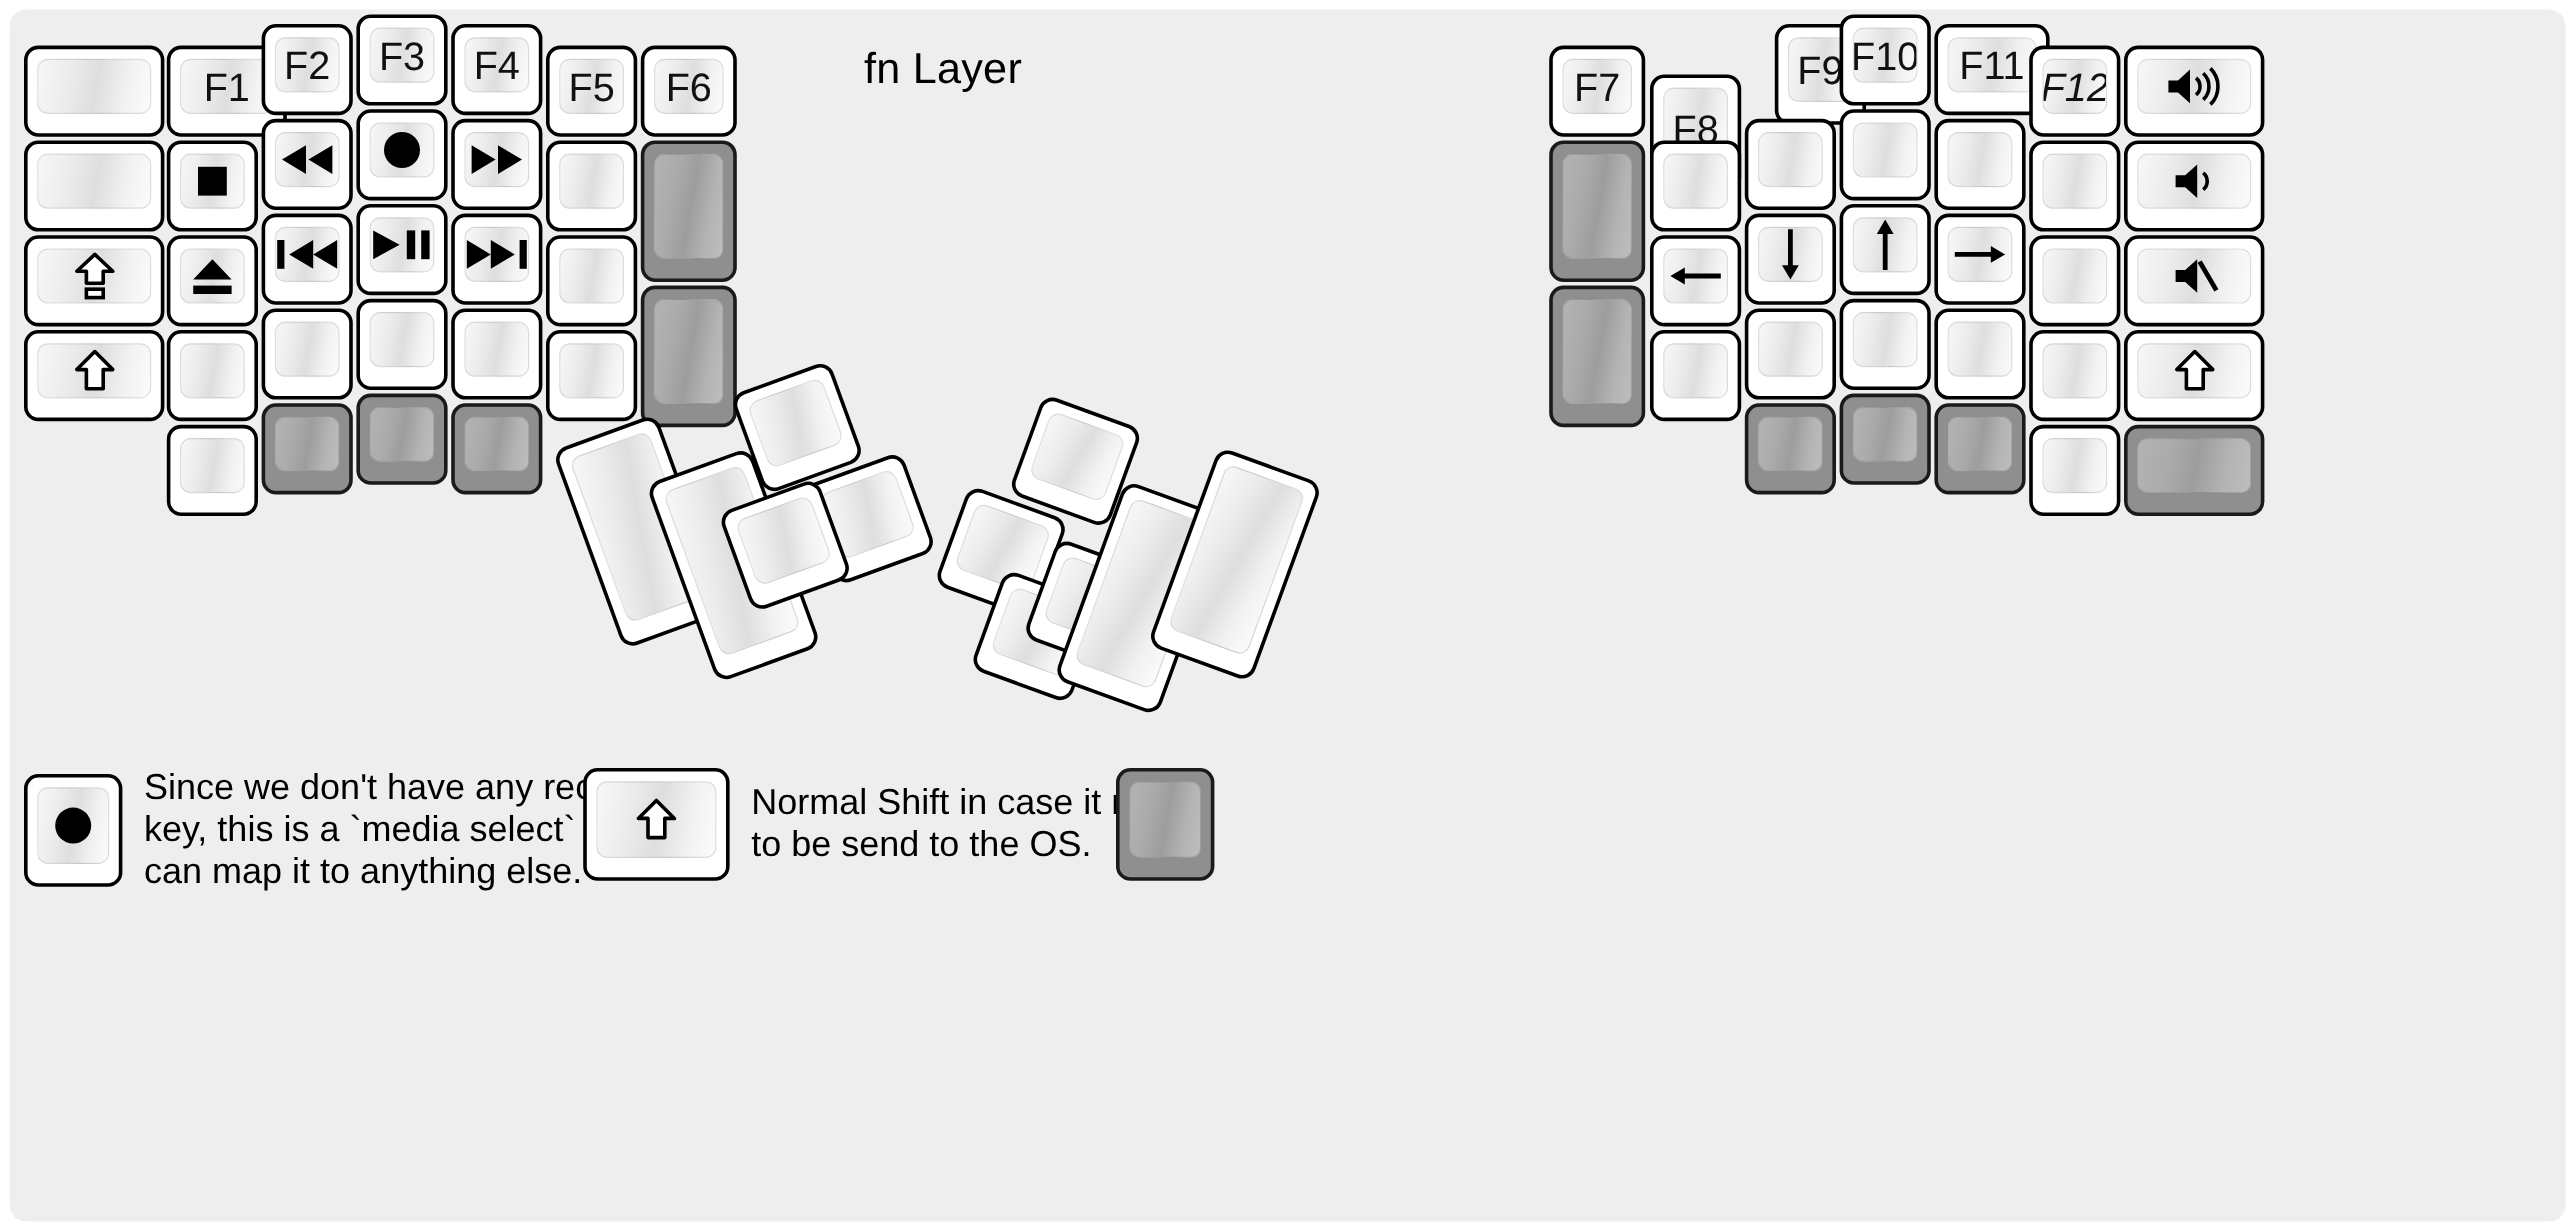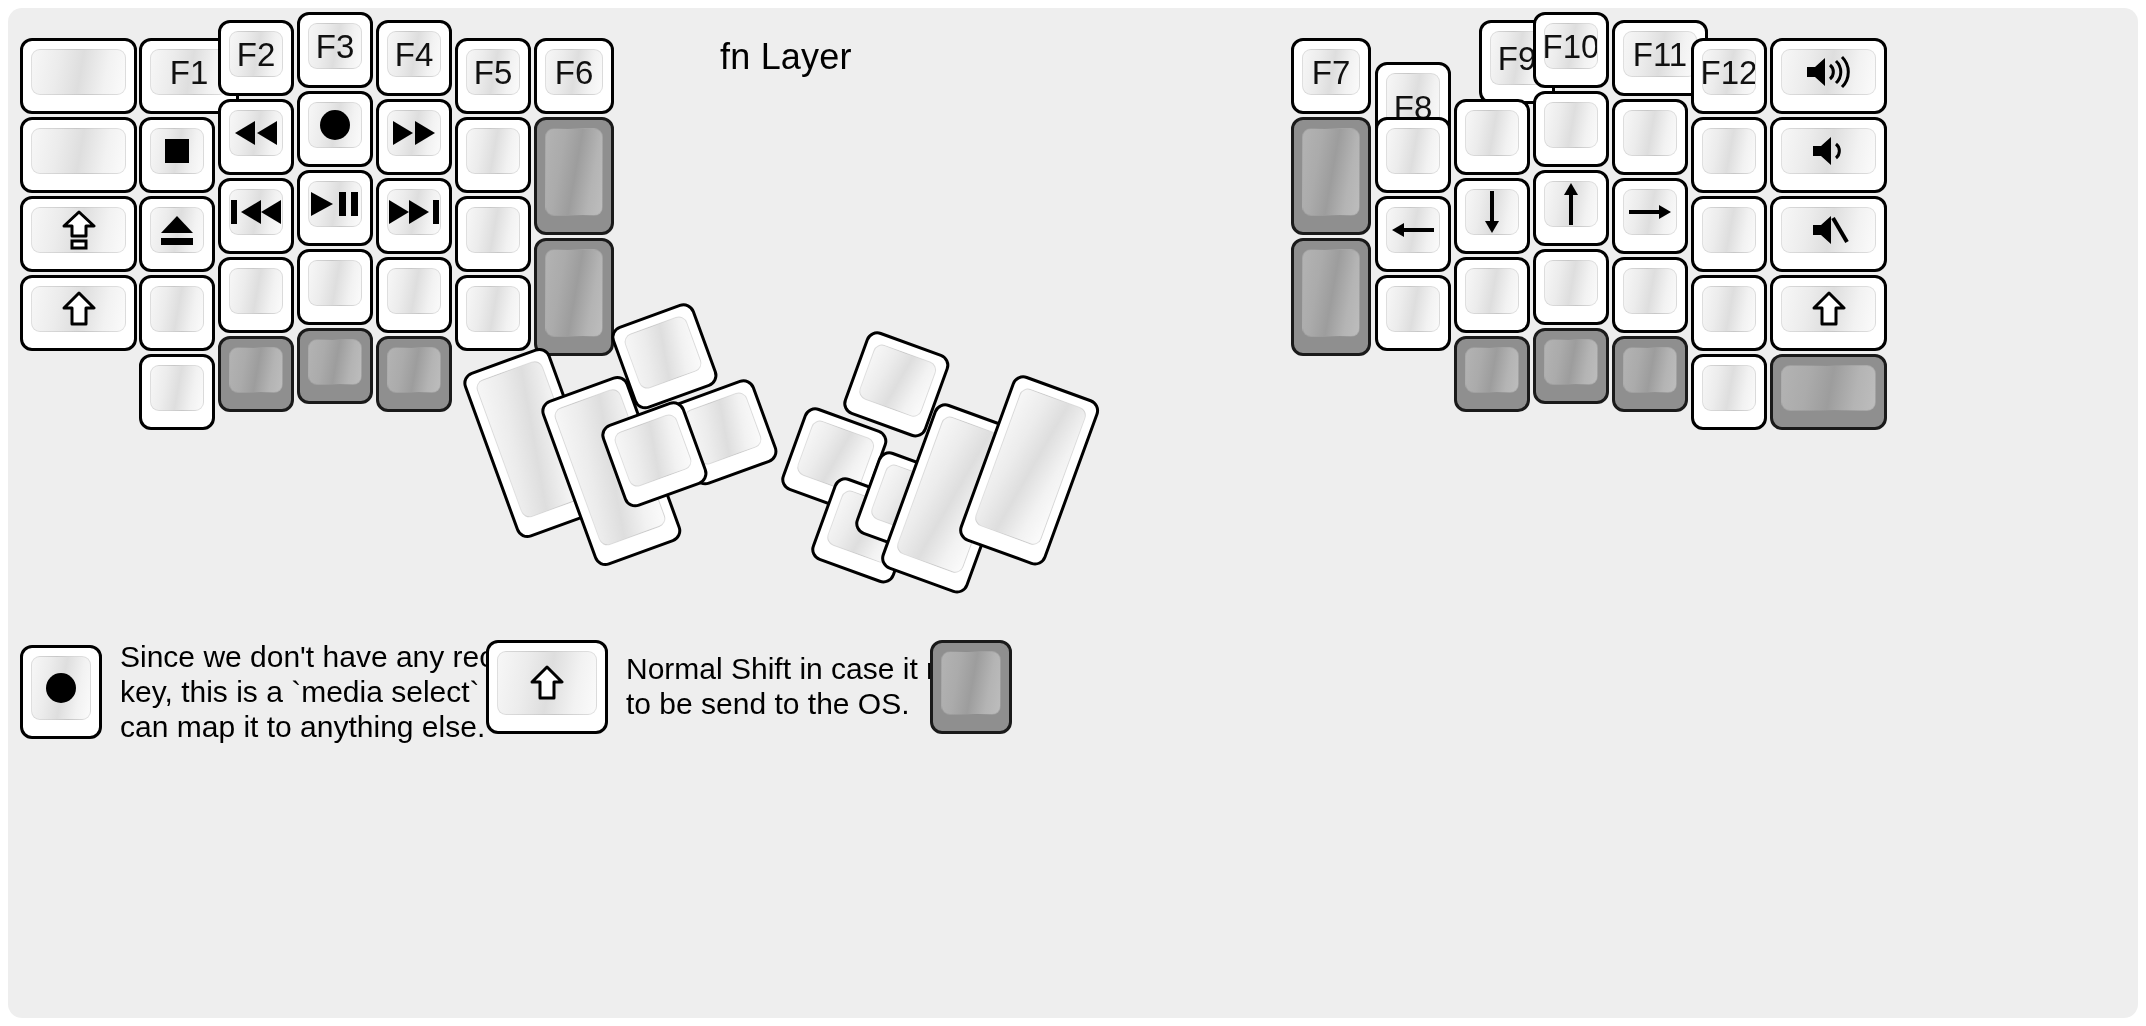--- a/index.html
+++ b/index.html
@@ -347,21 +347,21 @@
               </svg>
             </span>
           </div>
         </div>
         <div class="key" style="left: 1604px; top: 249px; width: 76px; height: 76px;">
           <div class="cap"></div>
         </div>
         <div class="key trans" style="left: 1604px; top: 328px; width: 76px; height: 76px;">
           <div class="cap"></div>
         </div>
-        <div class="key" style="left: 1683px; top: 30px; width: 76px; height: 76px;">
+        <div class="key" style="left: 1683px; top: 30px; width: 76px; height: 76px; font-style: italic;">
           <div class="cap">
             <span class="lbl">F12</span>
           </div>
         </div>
         <div class="key" style="left: 1683px; top: 109px; width: 76px; height: 76px;">
           <div class="cap"></div>
         </div>
         <div class="key" style="left: 1683px; top: 188px; width: 76px; height: 76px;">
           <div class="cap"></div>
         </div>

